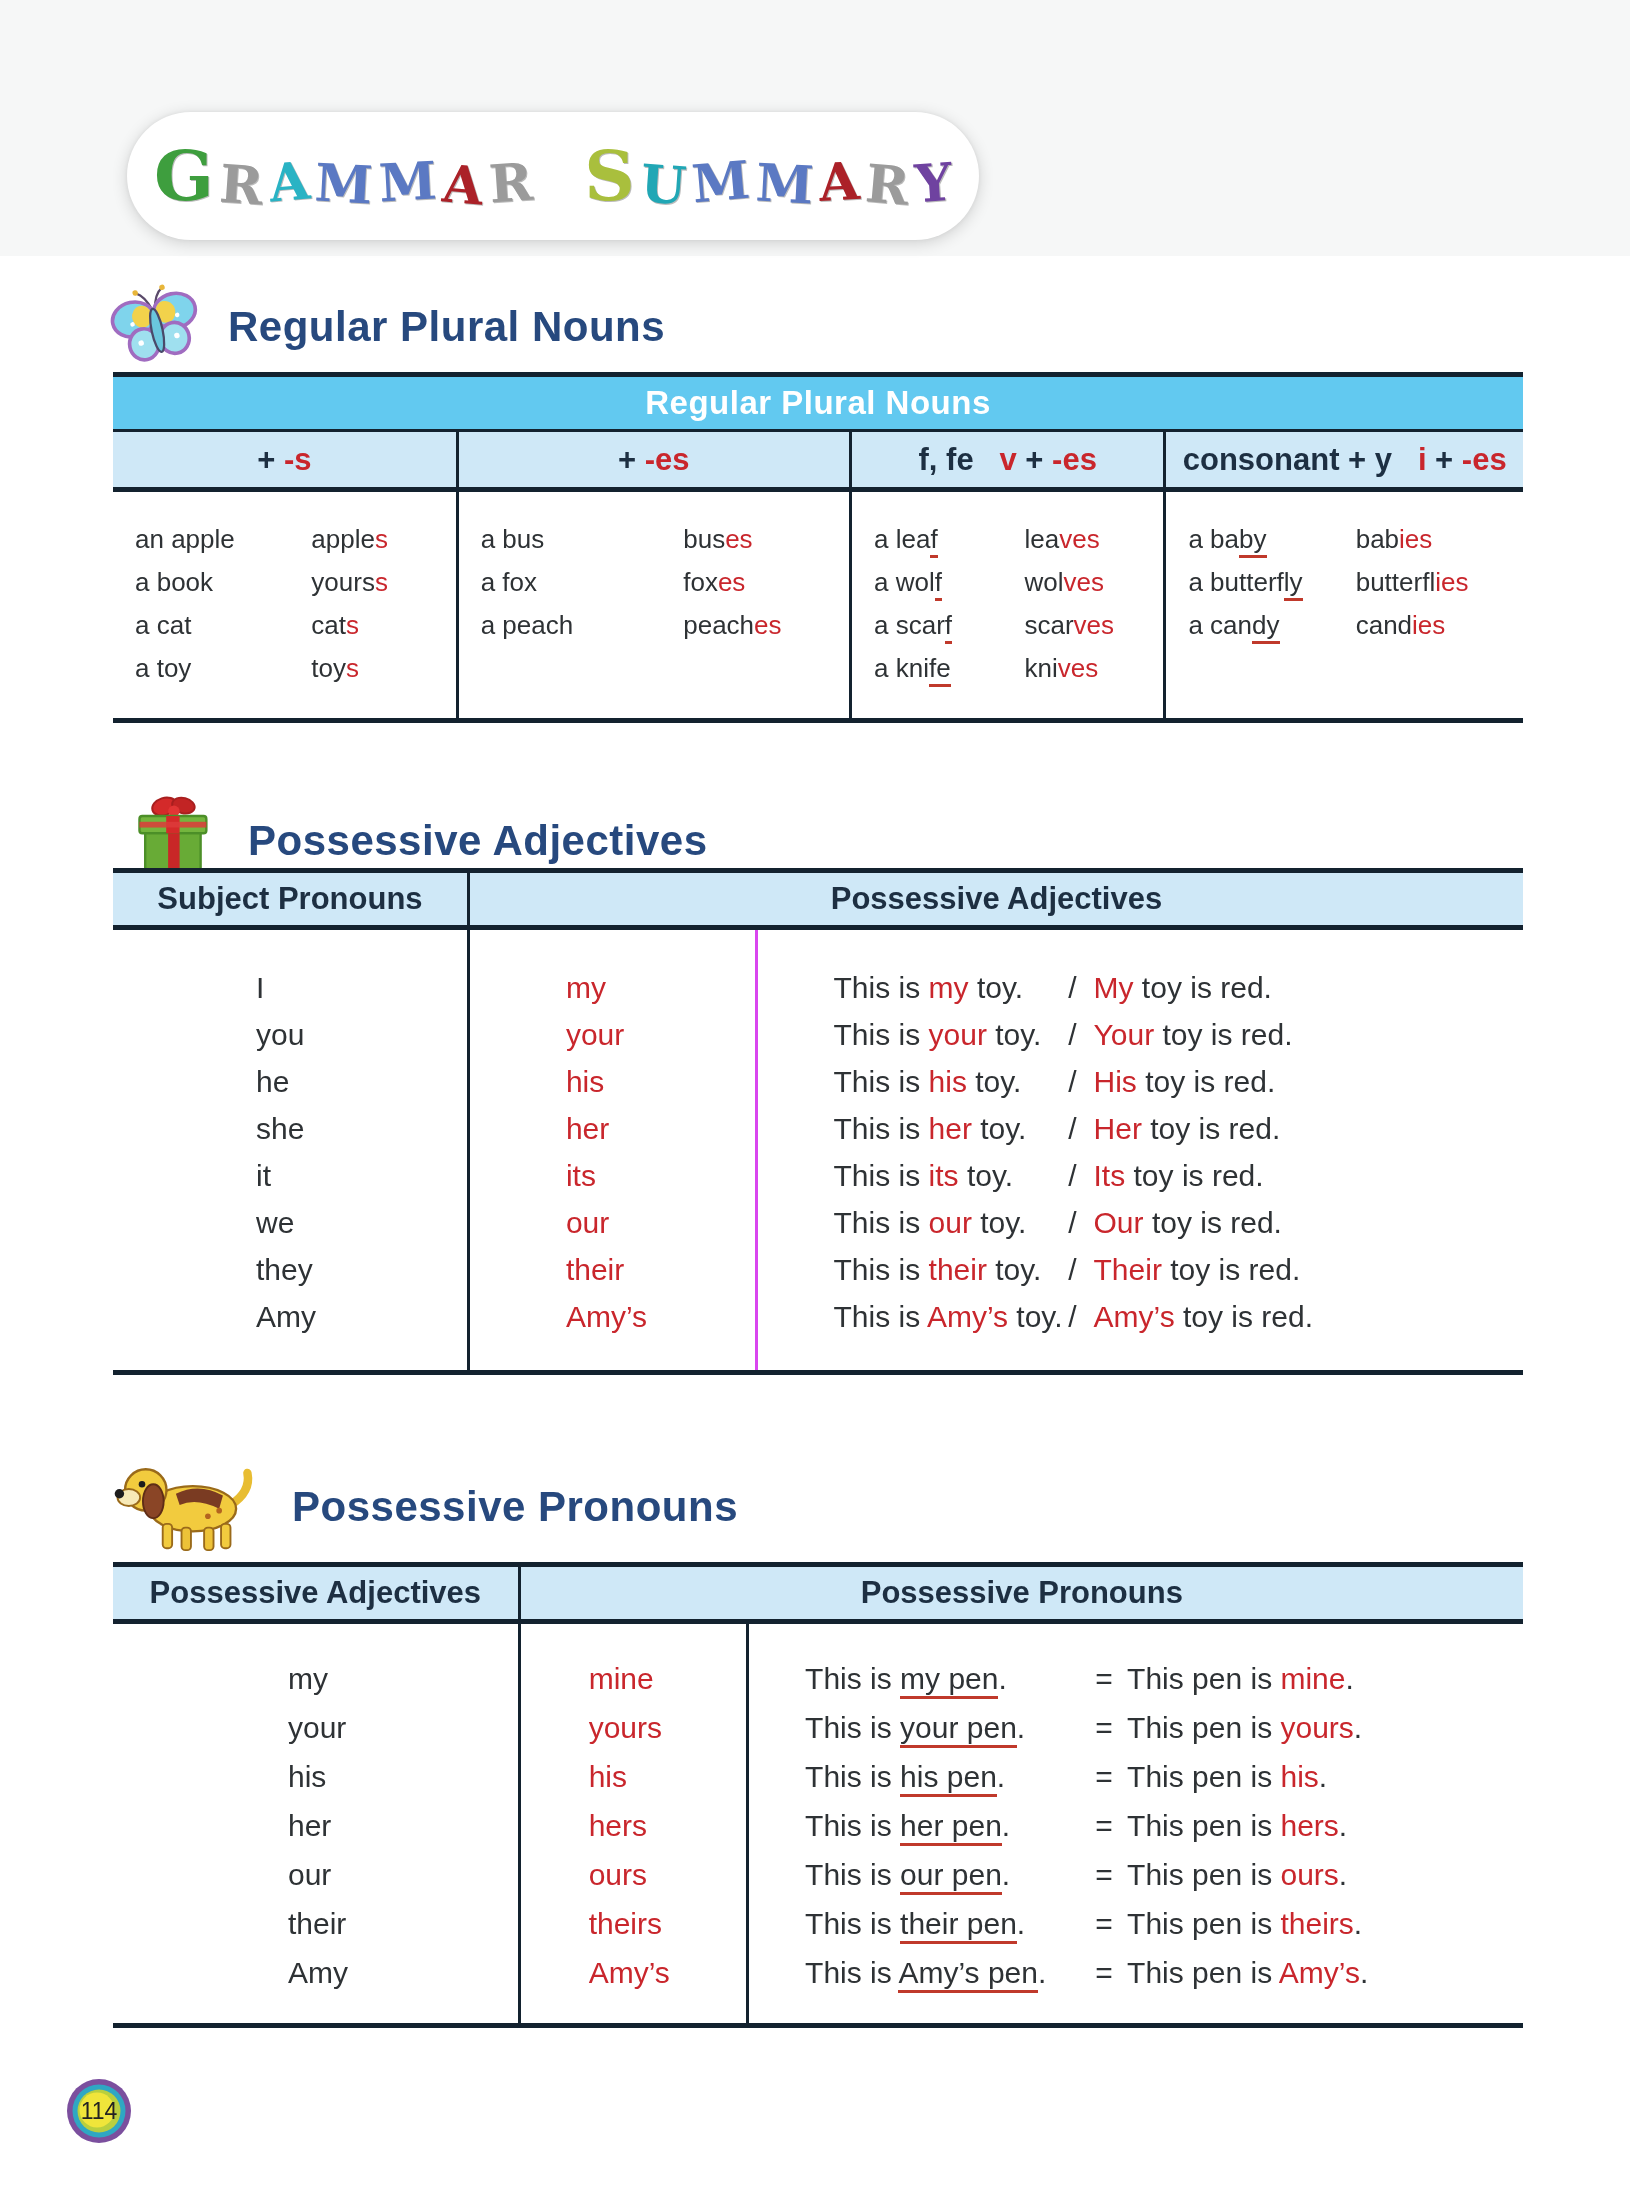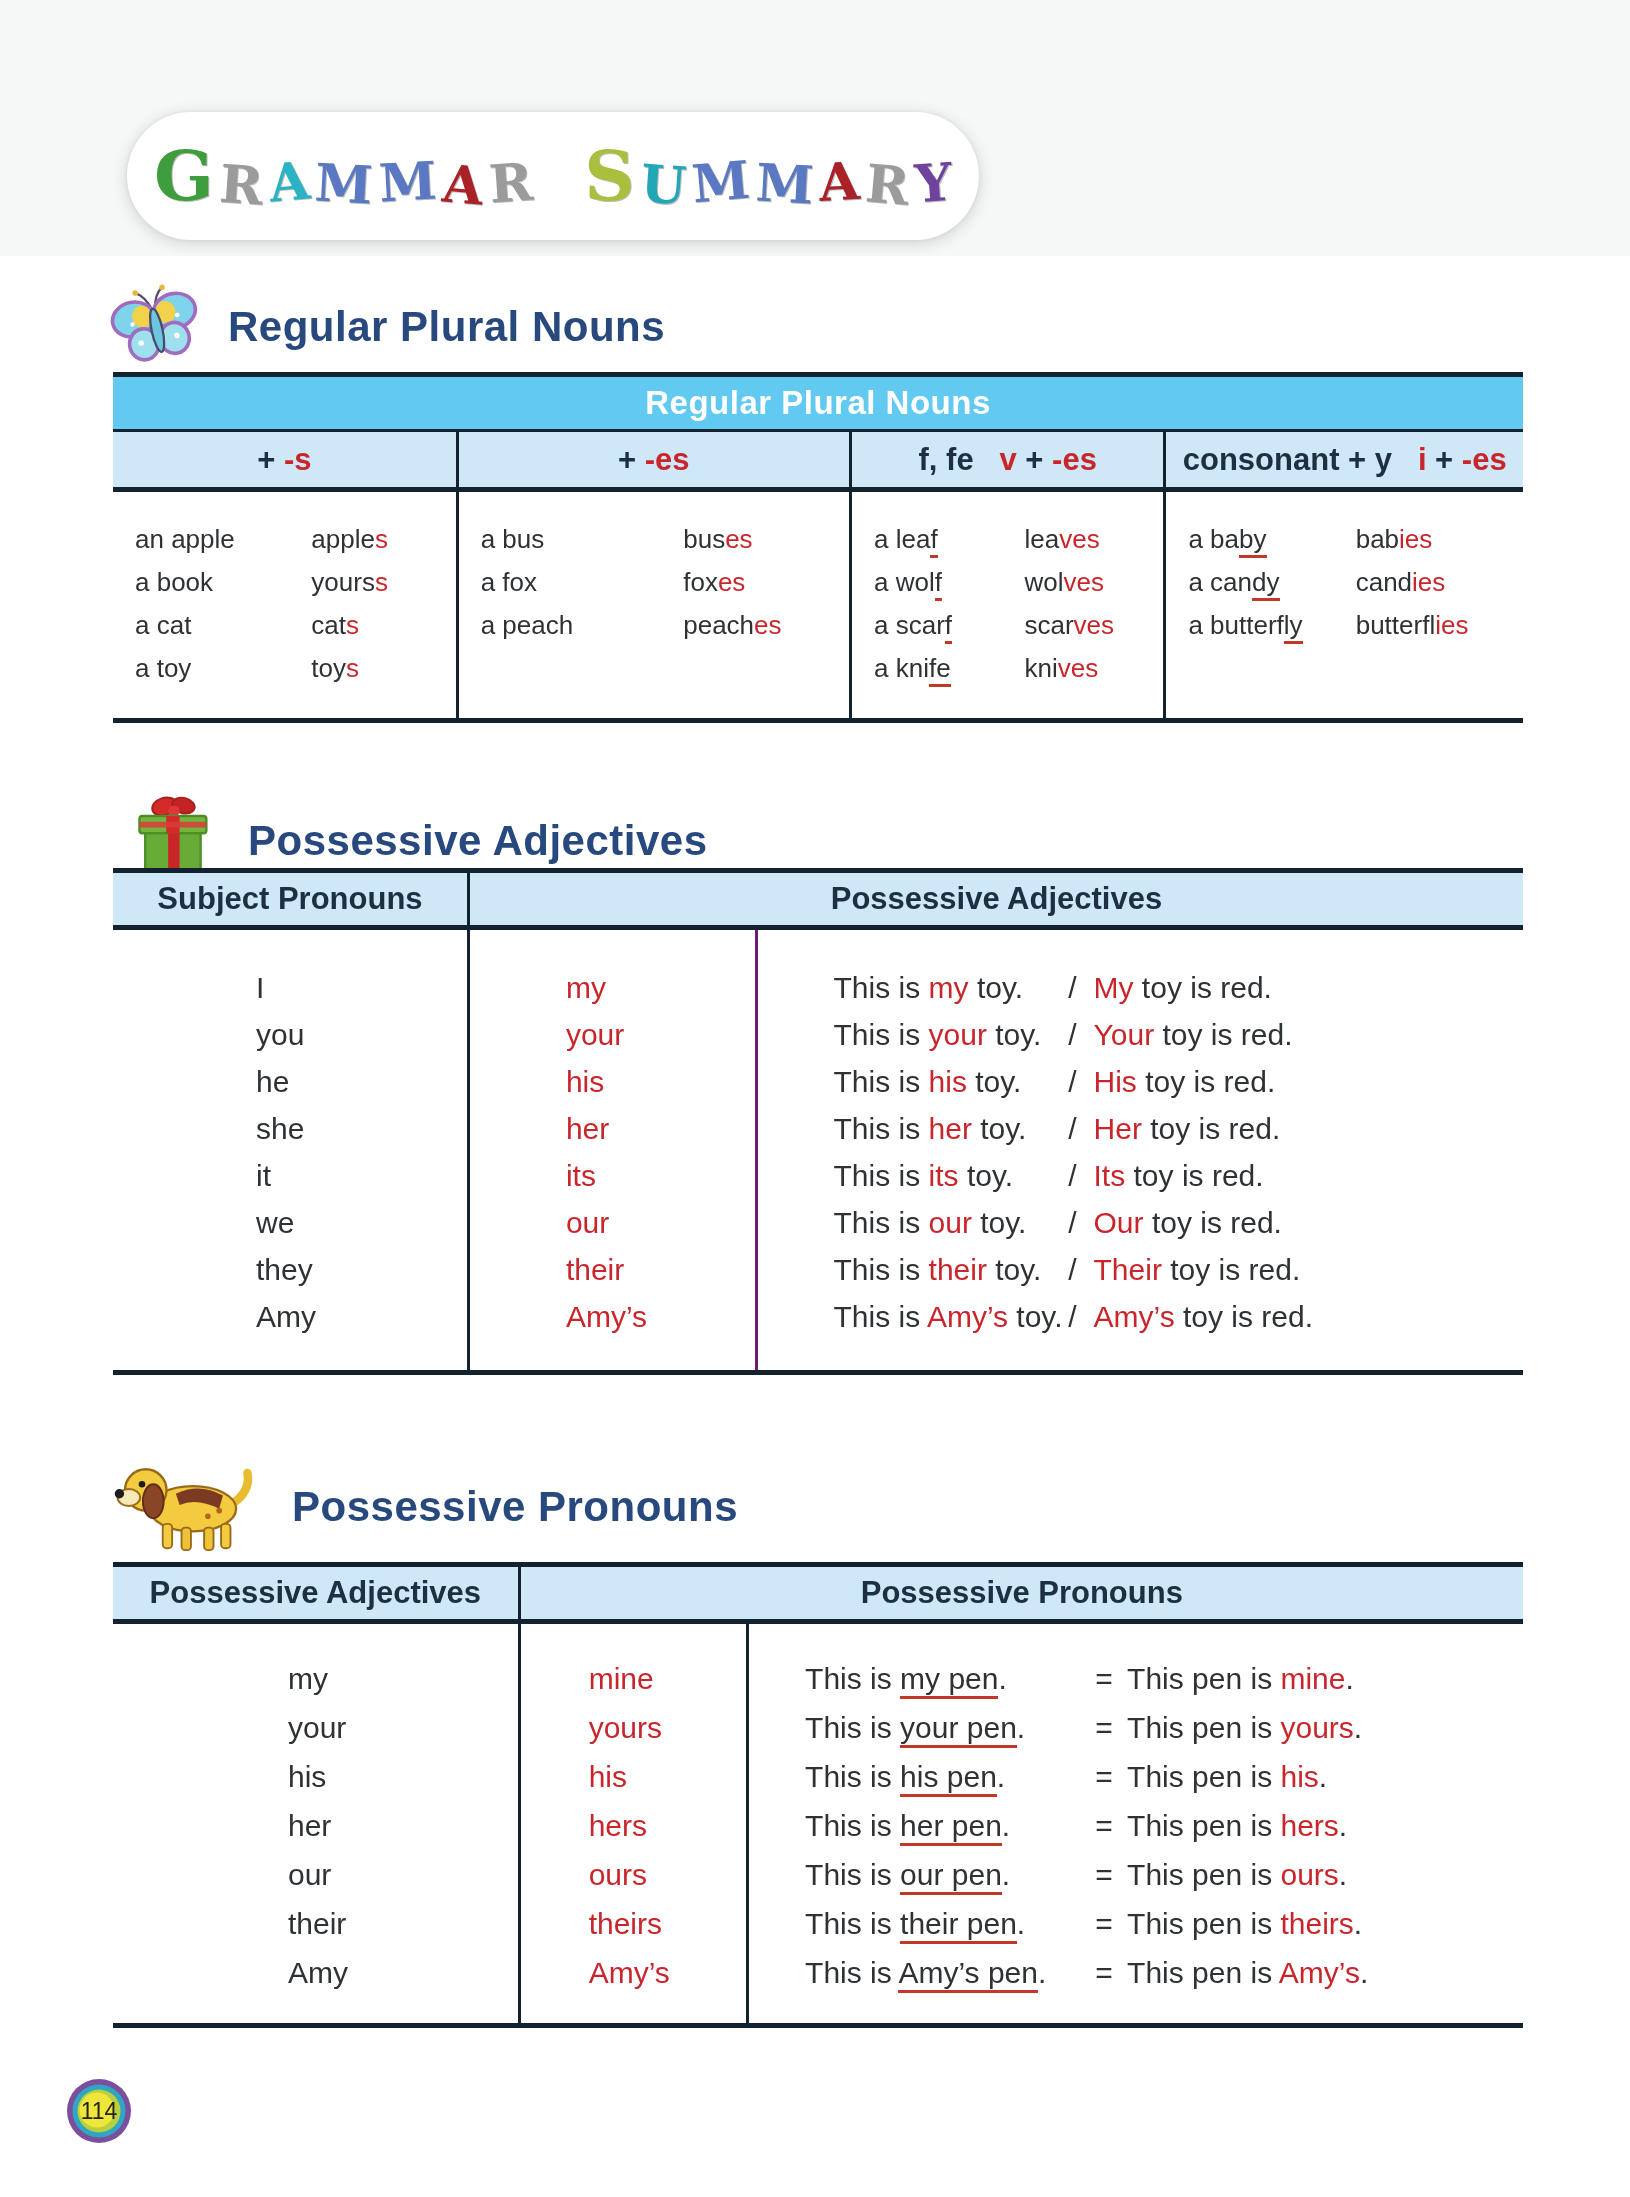--- a/index.html
+++ b/index.html
@@ -228,26 +228,26 @@
             <span class="sing"><span>a kni</span><span class="uline">fe</span></span>
             <span class="plur"><span>kni</span><span class="red">ves</span></span>
           </div>
       </div>
       <div class="bcell c4">
         <div class="prow">
             <span class="sing"><span>a ba</span><span class="uline">by</span></span>
             <span class="plur"><span>bab</span><span class="red">ies</span></span>
           </div>
         <div class="prow">
+            <span class="sing"><span>a butterf</span><span class="uline">ly</span></span>
+            <span class="plur"><span>butterfl</span><span class="red">ies</span></span>
+          </div>
+        <div class="prow">
             <span class="sing"><span>a can</span><span class="uline">dy</span></span>
             <span class="plur"><span>cand</span><span class="red">ies</span></span>
-          </div>
-        <div class="prow">
-            <span class="sing"><span>a butterf</span><span class="uline">ly</span></span>
-            <span class="plur"><span>butterfl</span><span class="red">ies</span></span>
           </div>
       </div>
     </div>
   </div>
 
   <div class="sec-head sh2">
     <span>
       <svg width="86" height="96" viewBox="0 0 90 100">
         <ellipse cx="38" cy="16" rx="13" ry="9" fill="#d42a2a" stroke="#a81f1f" stroke-width="2" transform="rotate(-18 38 16)"></ellipse>
         <ellipse cx="58" cy="15" rx="12" ry="8" fill="#c22424" stroke="#a81f1f" stroke-width="2" transform="rotate(14 58 15)"></ellipse>
@@ -285,21 +285,21 @@
       <div class="bc1 bc2" style="border-left:3px solid #13222f;">
         <div class="ln red">my</div>
         <div class="ln red">your</div>
         <div class="ln red">his</div>
         <div class="ln red">her</div>
         <div class="ln red">its</div>
         <div class="ln red">our</div>
         <div class="ln red">their</div>
         <div class="ln red">Amy’s</div>
       </div>
-      <div class="bc3" style="border-left:3px solid #701a75;">
+      <div class="bc3" style="border-left:3px solid #d946ef;">
         <div class="ln exrow">
             <span class="exl"><span>This is </span><span class="red">my</span><span> toy.</span></span>
             <span class="sep">/</span>
             <span><span class="red">My</span><span> toy is red.</span></span>
           </div>
         <div class="ln exrow">
             <span class="exl"><span>This is </span><span class="red">your</span><span> toy.</span></span>
             <span class="sep">/</span>
             <span><span class="red">Your</span><span> toy is red.</span></span>
           </div>

